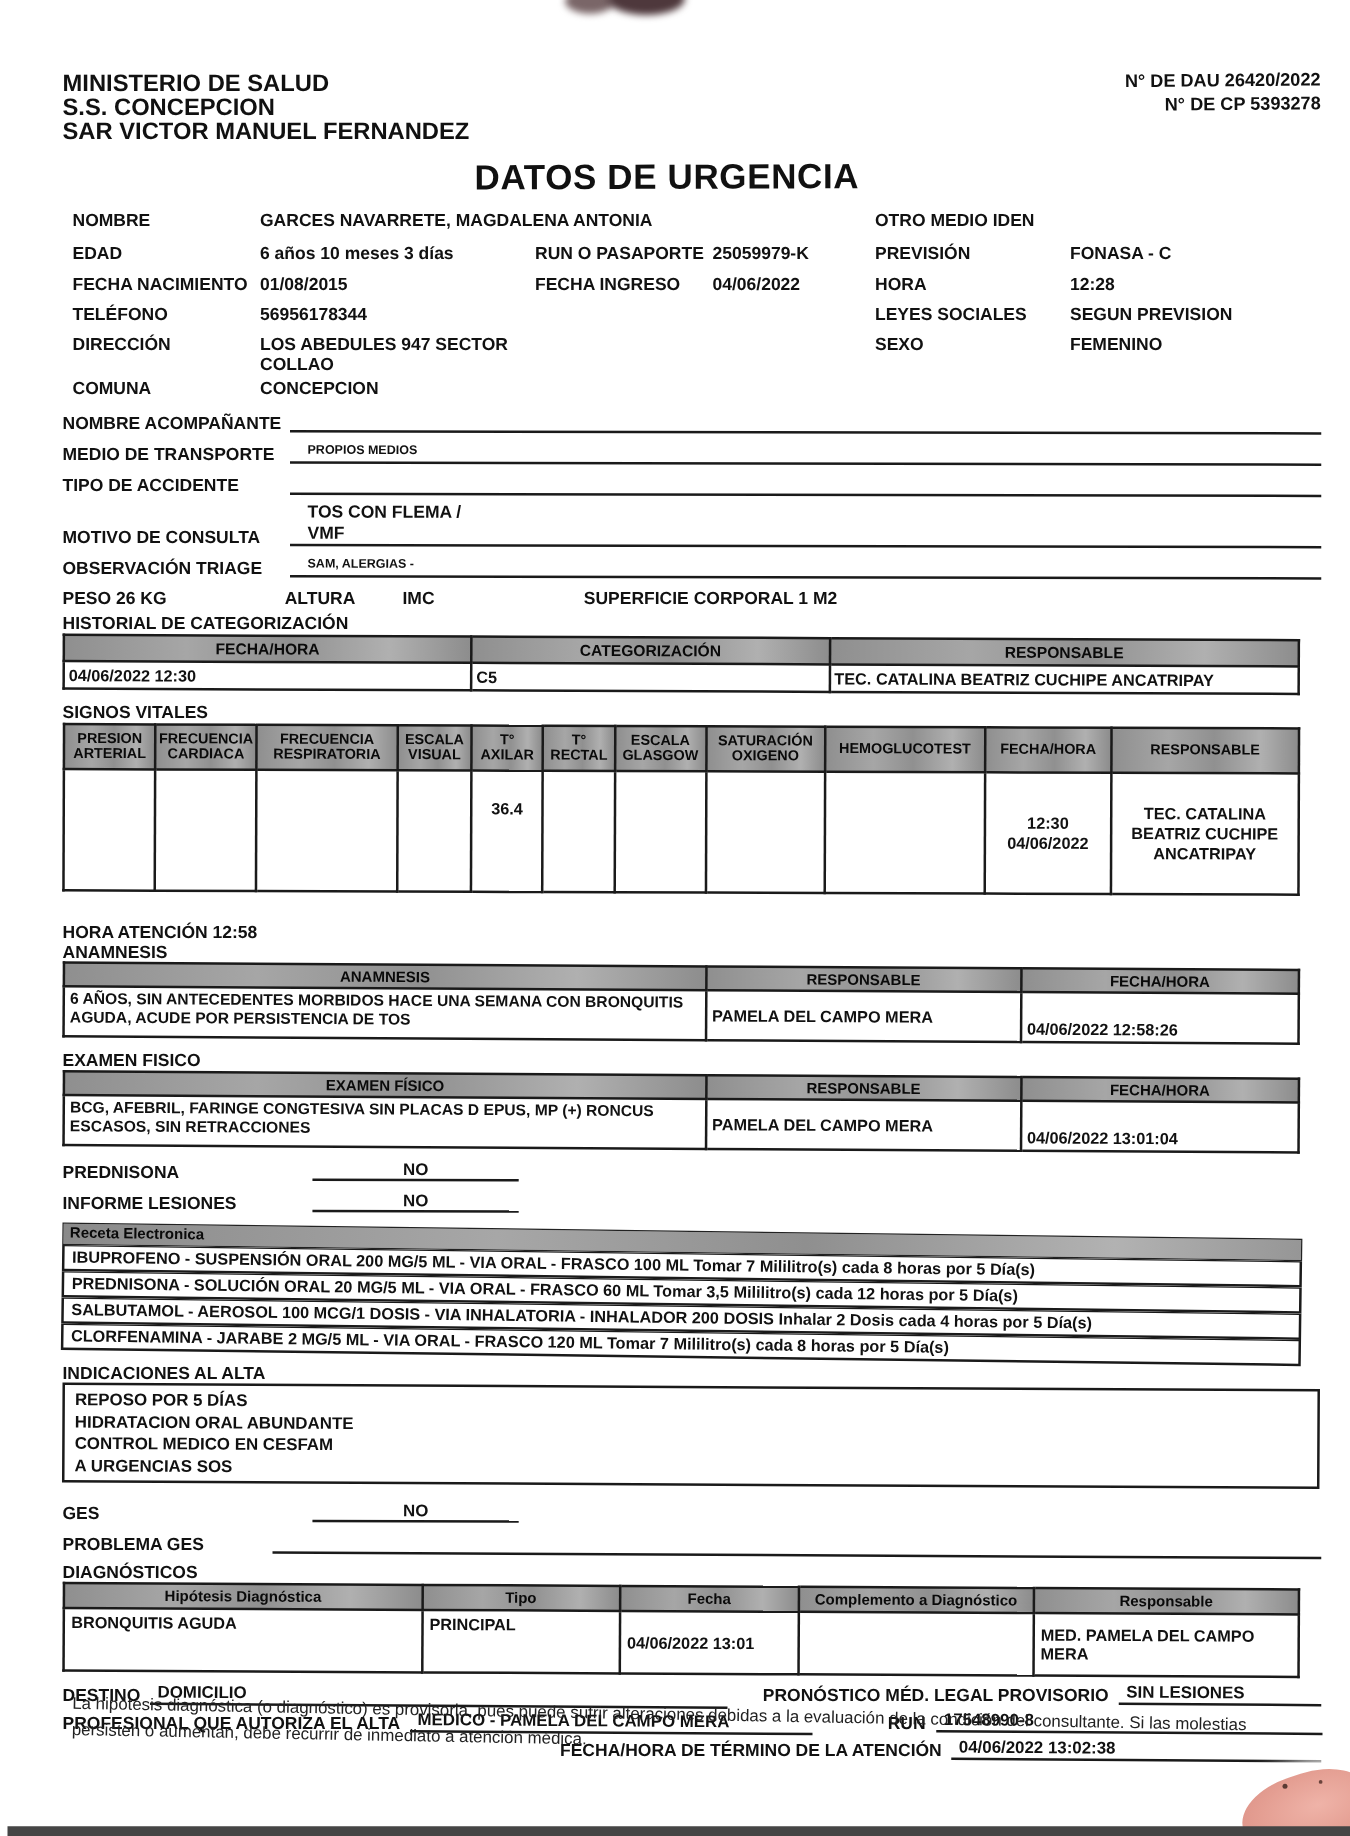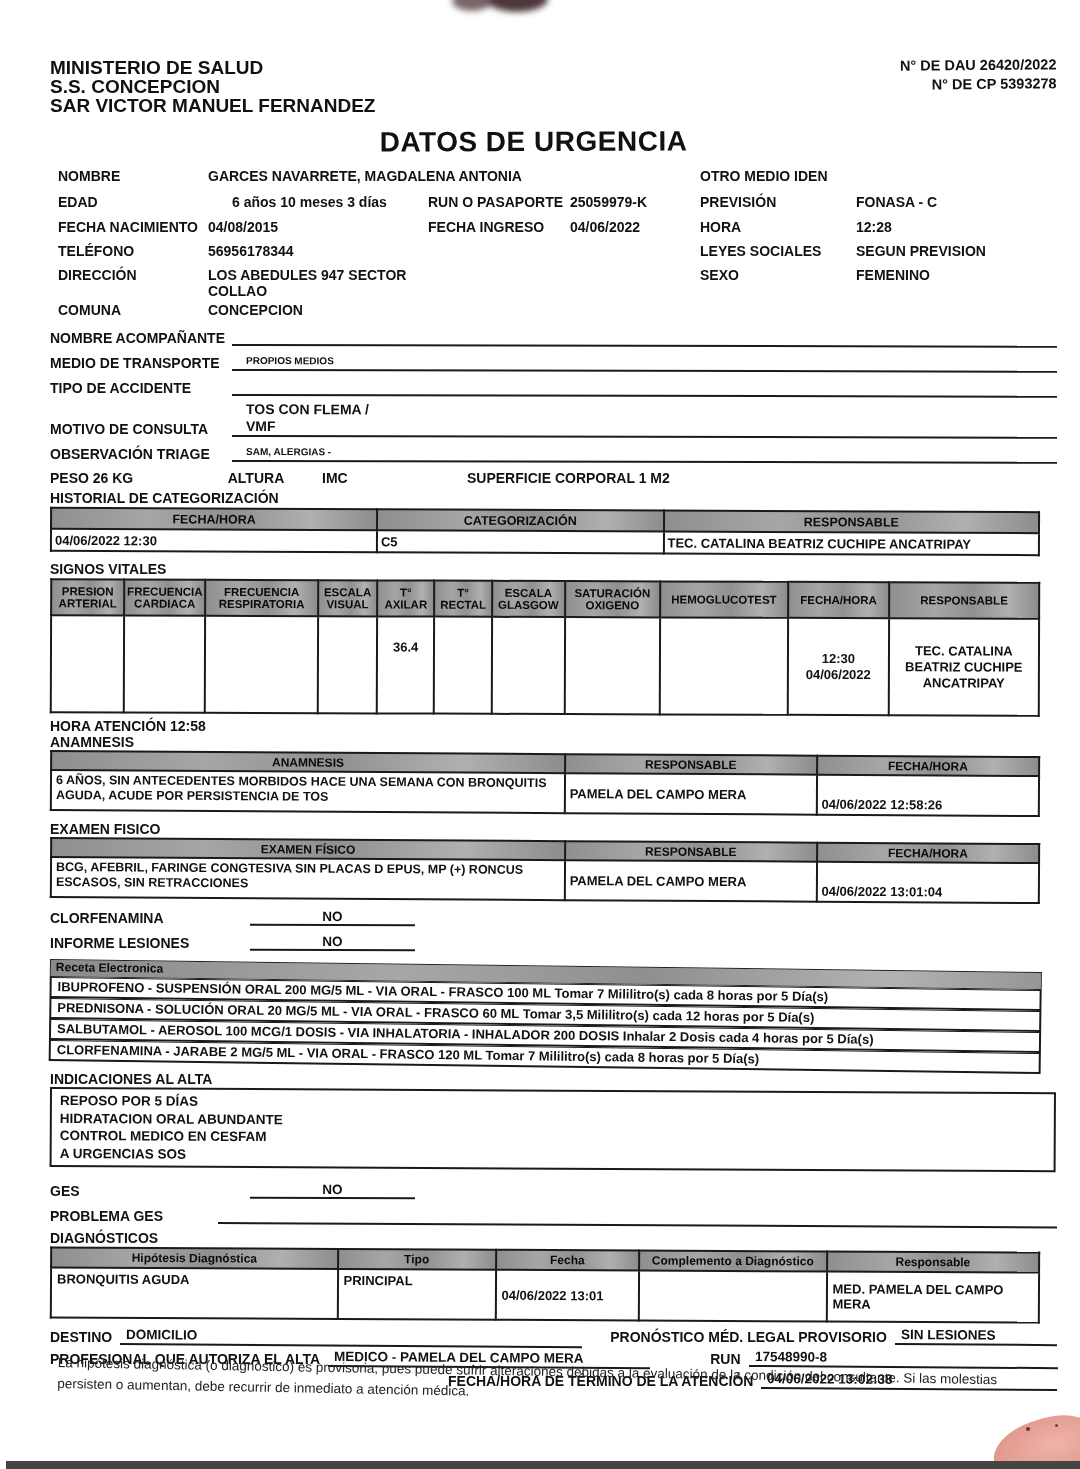--- a/index.html
+++ b/index.html
@@ -107,27 +107,27 @@
       </div>
     </div>
 
     <div class="doc-title">DATOS DE URGENCIA</div>
 
     <div class="patient">
       <div class="prow p-l" style="top:0;left:8px;">
         <span class="lbl">NOMBRE</span>
         <span class="val">GARCES NAVARRETE, MAGDALENA ANTONIA</span>
       </div>
-      <div class="prow p-l" style="top:26px;left:8px;gap:24px;">
+      <div class="prow p-l" style="top:26px;left:8px;">
         <span class="lbl">EDAD</span>
         <span class="val">6 años 10 meses 3 días</span>
       </div>
       <div class="prow p-l" style="top:51px;left:8px;align-items:flex-end;">
         <span class="lbl">FECHA NACIMIENTO</span>
-        <span class="val">04/08/2015</span>
+        <span class="val">01/08/2015</span>
       </div>
       <div class="prow p-l" style="top:75px;left:8px;">
         <span class="lbl">TELÉFONO</span>
         <span class="val">56956178344</span>
       </div>
       <div class="prow p-l" style="top:99px;left:8px;">
         <span class="lbl">DIRECCIÓN</span>
         <span class="val">
           <span style="display:block;">LOS ABEDULES  947 SECTOR</span>
           <span style="display:block;">COLLAO</span>
@@ -242,21 +242,21 @@
         <td class="d"></td>
         <td class="d"></td>
         <td class="d"></td>
         <td class="d"></td>
         <td class="d">12:30 04/06/2022</td>
         <td class="d">TEC. CATALINA BEATRIZ CUCHIPE ANCATRIPAY</td>
       </tr>
     </tbody>
       </table>
 
-    <div class="section-lbl" style="margin-top:3px;">HORA ATENCIÓN 12:58</div>
+    <div class="section-lbl" style="margin-top:22px;">HORA ATENCIÓN 12:58</div>
     <div class="section-lbl" style="margin-top:0;">ANAMNESIS</div>
 
     <table class="tbl obs-tbl">
       <tbody>
           <tr>
         <td class="gray h" style="width:52%;">ANAMNESIS</td>
         <td class="gray h" style="width:25.5%;">RESPONSABLE</td>
         <td class="gray h" style="width:22.5%;">FECHA/HORA</td>
       </tr>
       <tr>
@@ -278,21 +278,21 @@
       </tr>
       <tr>
         <td class="d" style="height:34px;">BCG, AFEBRIL, FARINGE CONGTESIVA SIN PLACAS D EPUS, MP (+) RONCUS ESCASOS, SIN RETRACCIONES</td>
         <td class="d" style="vertical-align:middle;font-size:13px;">PAMELA DEL CAMPO MERA</td>
         <td class="d" style="vertical-align:bottom;font-size:13px;">04/06/2022 13:01:04</td>
       </tr>
     </tbody>
       </table>
 
     <div class="short-ul">
-      <span class="lbl">CLORFENAMINA</span>
+      <span class="lbl">PREDNISONA</span>
       <span class="line">NO</span>
     </div>
     <div class="short-ul">
       <span class="lbl">INFORME LESIONES</span>
       <span class="line">NO</span>
     </div>
 
     <div class="receta">
       <div class="receta-bar">Receta Electronica</div>
       <div class="med-row">IBUPROFENO - SUSPENSIÓN ORAL 200 MG/5 ML - VIA ORAL - FRASCO 100 ML Tomar 7 Mililitro(s) cada 8 horas por 5 Día(s)</div>

